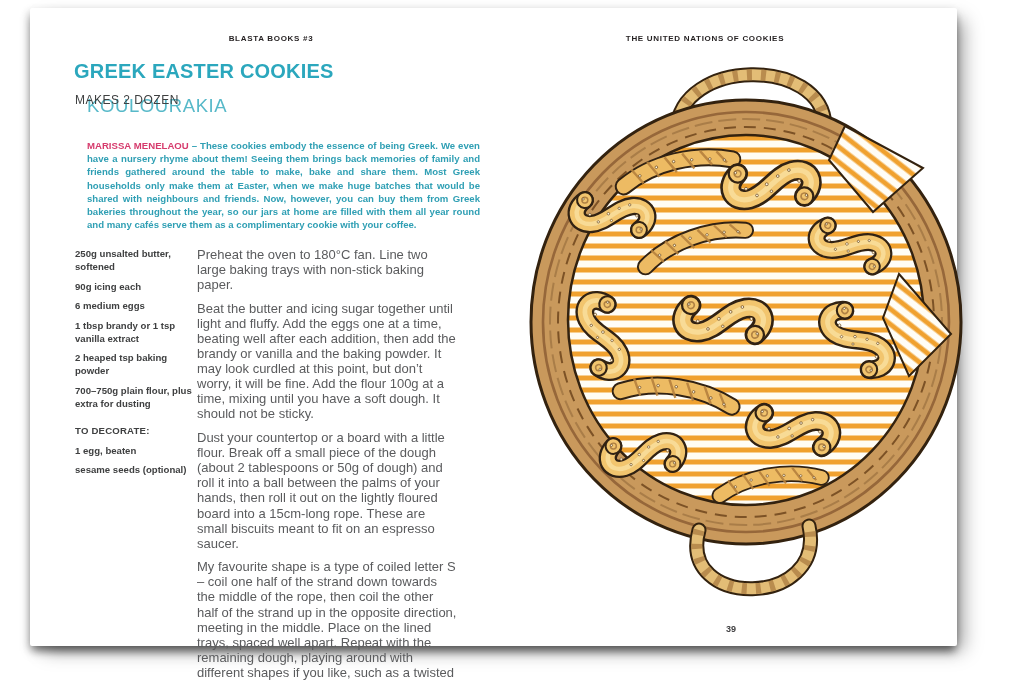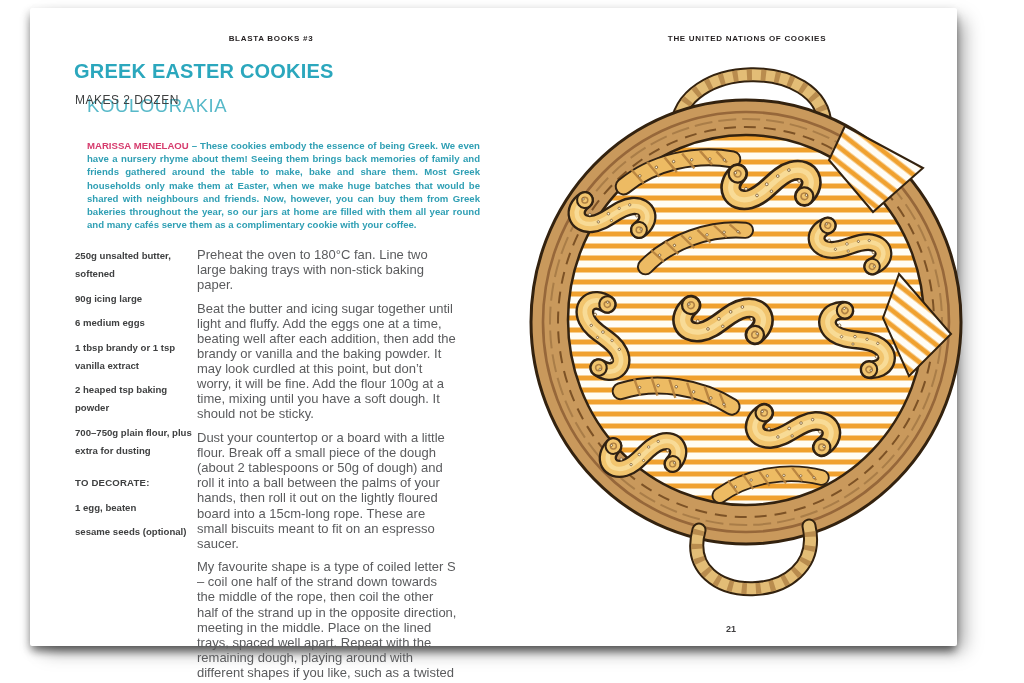--- a/index.html
+++ b/index.html
@@ -5,32 +5,32 @@
   html,body{margin:0;padding:0;background:#ffffff;}
   .stage{position:relative;width:1024px;height:683px;background:#ffffff;overflow:hidden;
          font-family:"Liberation Sans",sans-serif;}
   .book{position:absolute;left:30px;top:8px;width:927px;height:638px;background:#ffffff;
         box-shadow:0 7px 9px -2px rgba(0,0,0,.50), 10px 8px 18px -4px rgba(0,0,0,.38),
                    -2px 3px 9px rgba(0,0,0,.14);
         border-radius:2px;}
   .running-head{position:absolute;top:26px;font-size:8px;font-weight:bold;letter-spacing:.7px;
         color:#231f20;text-align:center;}
   .left-head{left:45px;width:392px;}
-  .right-head{left:521px;width:392px;}
+  .right-head{left:479px;width:392px;}
   .title{position:absolute;left:44px;top:52px;margin:0;font-size:20px;font-weight:bold;
         letter-spacing:.2px;color:#2ba7bd;}
   .subtitle{position:absolute;left:45px;top:75px;margin:12px;font-size:18.5px;font-weight:400;
         letter-spacing:.6px;color:#57b9c9;}
   .yield{position:absolute;left:45px;top:85px;font-size:12px;font-weight:400;
         letter-spacing:.5px;color:#3f4041;}
   .intro{position:absolute;left:45px;top:119px;width:393px;margin:12px;font-size:9.6px;
         line-height:13.2px;font-weight:600;color:#2f9fb4;text-align:justify;}
   .intro .author{color:#d63b6d;font-weight:800;}
   .ingredients{position:absolute;left:45px;top:239px;width:124px;font-size:9.6px;
-        line-height:18px;font-weight:700;color:#3f4041;}
+        line-height:13px;font-weight:700;color:#3f4041;}
   .ingredients .ing{margin-bottom:6.5px;}
   .decorate-head{margin-top:14px;margin-bottom:7px;font-weight:800;letter-spacing:.2px;}
   .method{position:absolute;left:167px;top:239px;width:260px;font-size:13px;
         line-height:15.1px;color:#5a5b5d;}
   .method p{margin:0 0 8.5px 0;}
   .folio{position:absolute;top:616px;font-size:9px;font-weight:600;color:#414042;text-align:center;}
   .folio-left{left:45px;width:392px;}
   .folio-right{left:505px;width:392px;}
   .illo{position:absolute;left:497px;top:40px;width:442px;height:584px;}
   
@@ -62,21 +62,21 @@
     <div class="running-head left-head">BLASTA BOOKS #3</div>
 
     <h1 class="title">GREEK EASTER COOKIES</h1>
     <h2 class="subtitle">KOULOURAKIA</h2>
     <div class="yield">MAKES 2 DOZEN</div>
 
     <p class="intro"><span class="author">MARISSA MENELAOU</span> <span>– These cookies embody the essence of being Greek. We even have a nursery rhyme about them! Seeing them brings back memories of family and friends gathered around the table to make, bake and share them. Most Greek households only make them at Easter, when we make huge batches that would be shared with neighbours and friends. Now, however, you can buy them from Greek bakeries throughout the year, so our jars at home are filled with them all year round and many cafés serve them as a complimentary cookie with your coffee.</span></p>
 
     <div class="ingredients">
       <div class="ing">250g unsalted butter, softened</div>
-      <div class="ing">90g icing large</div>
+      <div class="ing">90g icing each</div>
       <div class="ing">6 medium eggs</div>
       <div class="ing">1 tbsp brandy or 1 tsp vanilla extract</div>
       <div class="ing">2 heaped tsp baking powder</div>
       <div class="ing">700–750g plain flour, plus extra for dusting</div>
       <div class="decorate-head">TO DECORATE:</div>
       <div class="ing">1 egg, beaten</div>
       <div class="ing">sesame seeds (optional)</div>
     </div>
 
     <div class="method">
@@ -162,15 +162,15 @@
       <use href="#sC" transform="translate(323,198) rotate(20) scale(.9)"></use>
       <use href="#sC" transform="translate(76,288) rotate(75) scale(.95)"></use>
       <use href="#sC" transform="translate(196,272) rotate(2) scale(1.05)"></use>
       <use href="#sC" transform="translate(330,292) rotate(45) scale(.95)"></use>
       <use href="#tw" transform="translate(150,346) rotate(10)"></use>
       <use href="#sC" transform="translate(116,407) rotate(-6) scale(.92)"></use>
       <use href="#sC" transform="translate(266,382) rotate(8)"></use>
       <use href="#tw" transform="translate(243,434) rotate(-8) scale(.92)"></use>
     </svg>
 
-    <div class="folio folio-right">21</div>
+    <div class="folio folio-right">39</div>
   </div>
 </div>
 
 </body></html>

